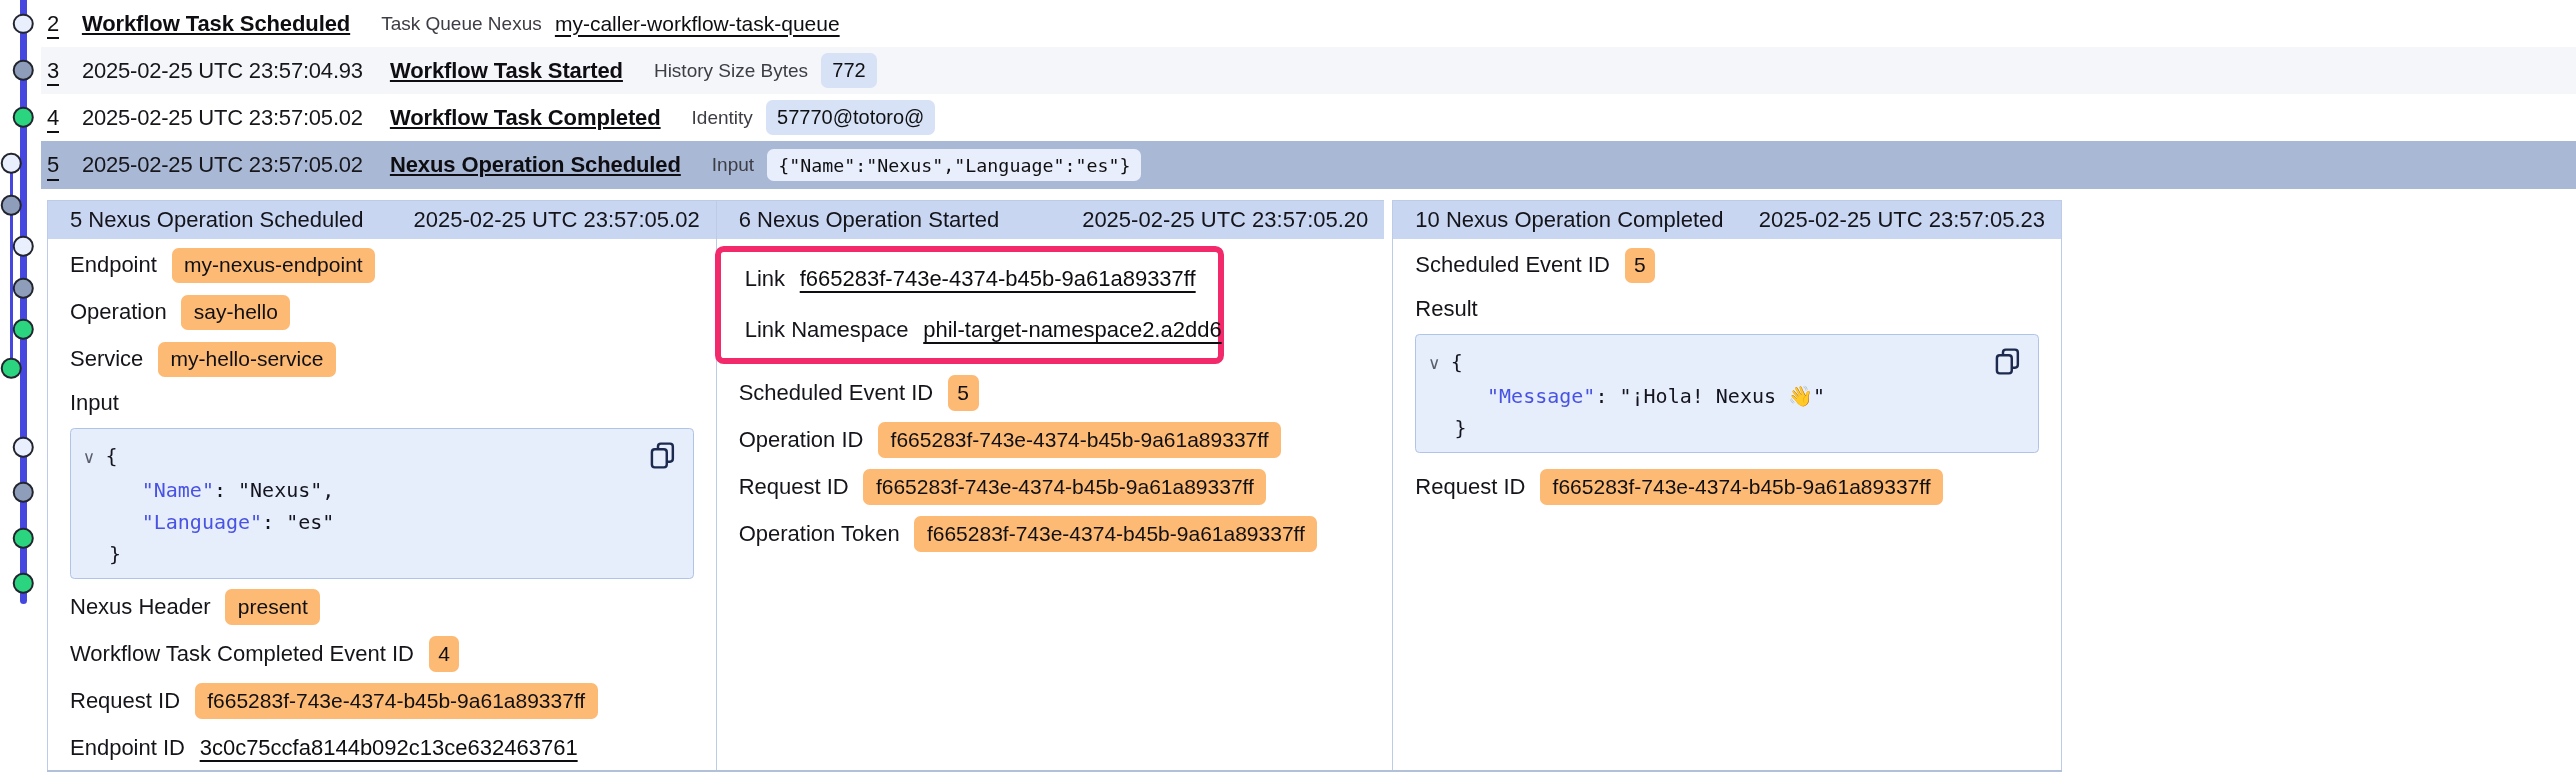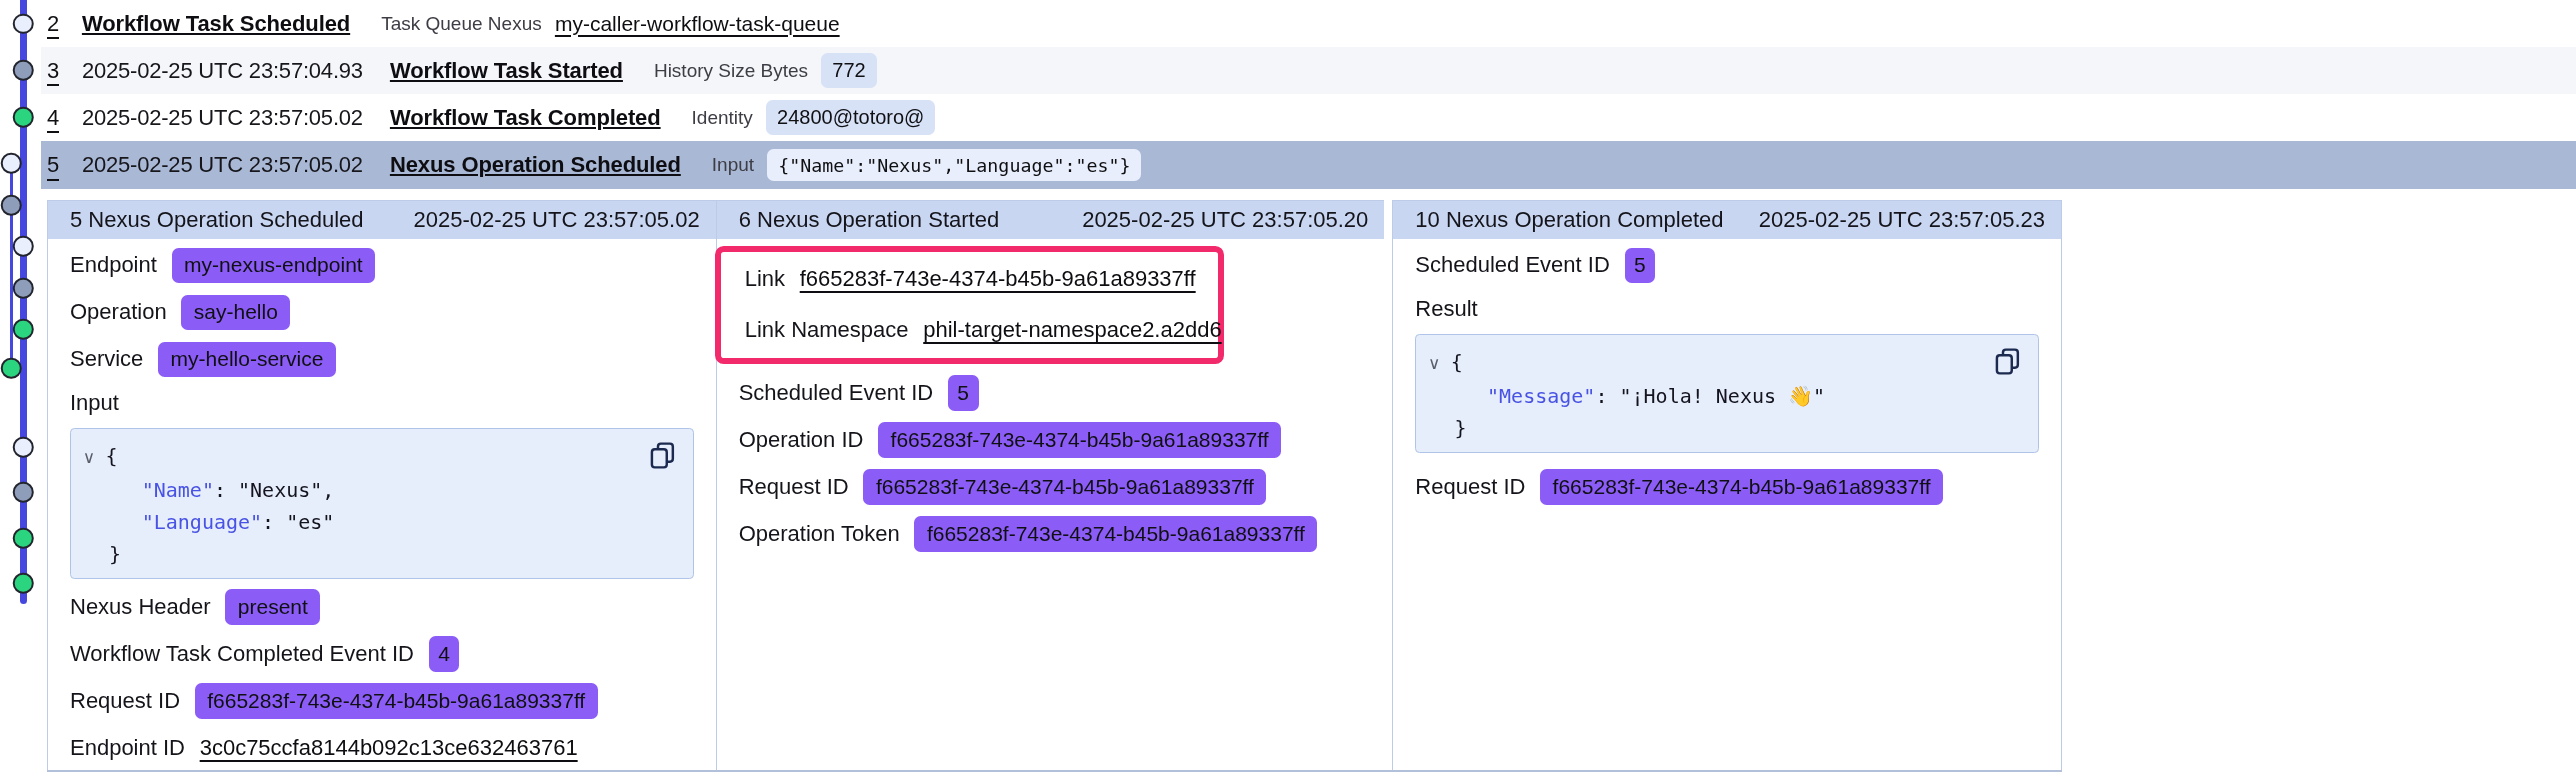--- a/index.html
+++ b/index.html
@@ -70,21 +70,21 @@
   .panel:last-child { border-right: 1.5px solid #BDCBE9; margin-left: 8px; }
   .panel-header {
     height: 38px; background: #C8D6F2; flex-shrink: 0;
     display: flex; justify-content: space-between; align-items: center;
     padding: 0 16px 0 22px; font-size: 22px; color: #14141a;
   }
   .panel-body { flex: 1; padding: 2.9px 22px 0 22px; position: relative; }
 
   .field { height: 47px; display: flex; align-items: center; gap: 14.7px; font-size: 22px; color: #14141a; white-space: nowrap; }
   .field-badge {
-    background: #8b5cf6; border-radius: 6.6px; padding: 5.9px 12.5px;
+    background: #fdba74; border-radius: 6.6px; padding: 5.9px 12.5px;
     font-size: 21px; color: #101013;
   }
   .field-badge.small { padding: 5.9px 9.5px; }
   .field-link {
     font-size: 22px; color: #0e0e12; text-decoration: underline;
     text-decoration-thickness: 2.2px; text-underline-offset: 5.1px;
   }
   .section-label { height: 41px; display: flex; align-items: center; font-size: 22px; color: #14141a; }
 
   .code-block {
@@ -148,21 +148,21 @@
     <span class="event-name">Workflow Task Started</span>
     <span class="event-detail-label">History Size Bytes</span>
     <span class="event-detail-value row-badge">772</span>
   </div>
 
   <div class="event-row">
     <span class="event-number"><a href="#">4</a></span>
     <span class="event-ts">2025-02-25 UTC 23:57:05.02</span>
     <span class="event-name">Workflow Task Completed</span>
     <span class="event-detail-label">Identity</span>
-    <span class="event-detail-value row-badge">24800@totoro@</span>
+    <span class="event-detail-value row-badge">57770@totoro@</span>
   </div>
 
   <div class="event-row selected">
     <span class="event-number"><a href="#">5</a></span>
     <span class="event-ts">2025-02-25 UTC 23:57:05.02</span>
     <span class="event-name">Nexus Operation Scheduled</span>
     <span class="event-detail-label">Input</span>
     <span class="event-detail-value row-badge mono">{"Name":"Nexus","Language":"es"}</span>
   </div>
 

